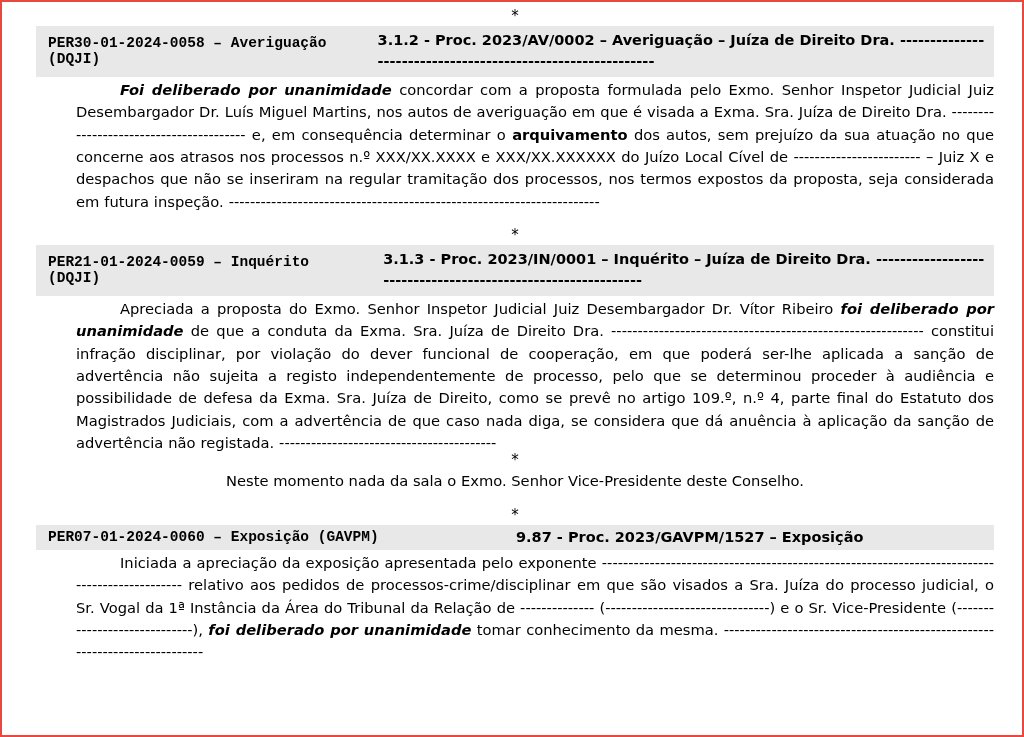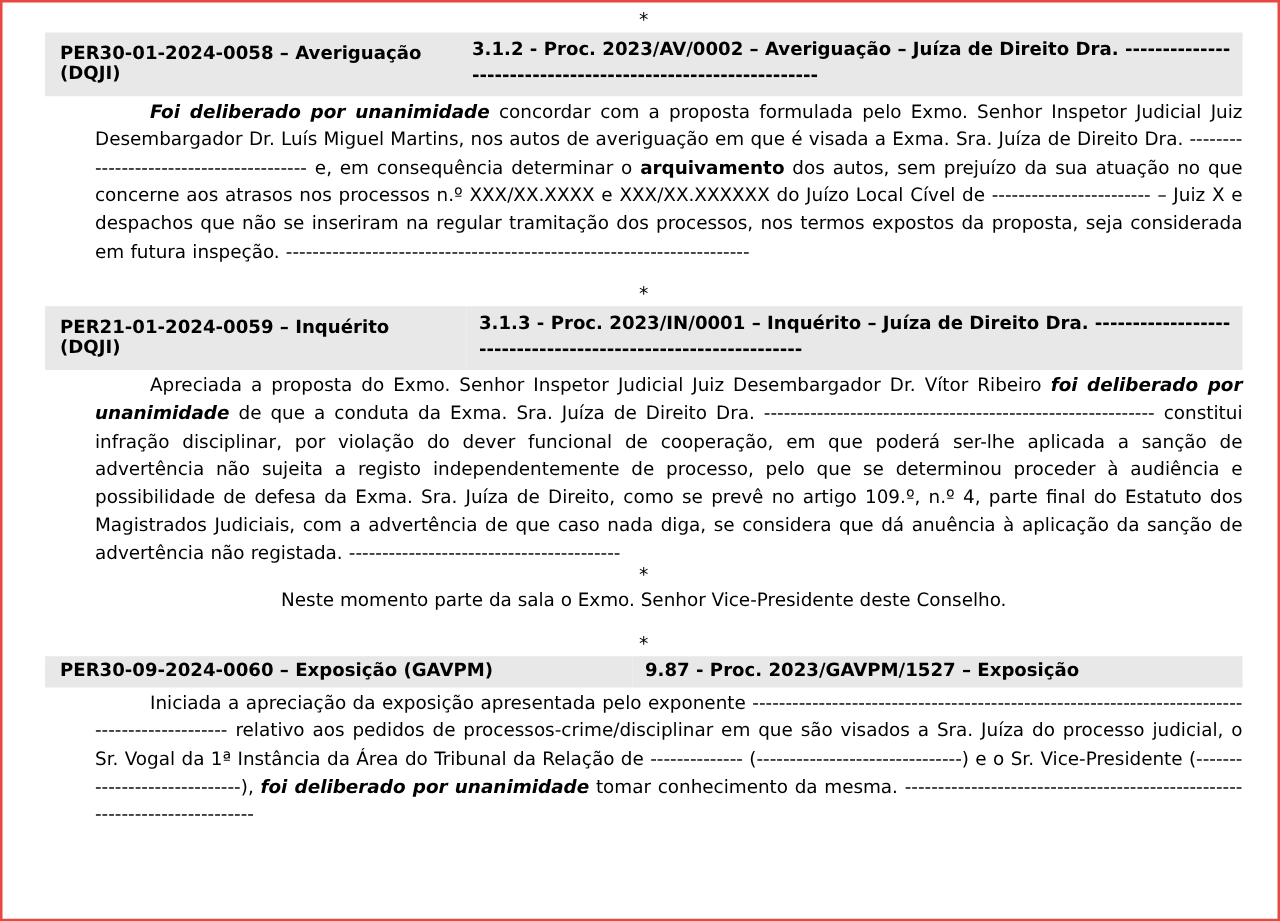--- a/index.html
+++ b/index.html
@@ -40,20 +40,21 @@
   }
   .entry .left {
     background: #e8e8e8;
     font-weight: bold;
     font-size: 14.5px;
     color: #000;
     display: flex;
     align-items: center;
     padding: 4px 10px 4px 12px;
     box-sizing: border-box;
+    font-family: Liberation Mono, monospace;
   }
   .entry .right {
     background: #e8e8e8;
     font-weight: bold;
     font-size: 14.5px;
     color: #000;
     padding: 4px 6px 4px 10px;
     box-sizing: border-box;
     line-height: 1.48;
     flex: 1 1 auto;
@@ -108,27 +109,27 @@
 
     <div class="entry wide-left">
       <div class="left">PER21-01-2024-0059 – Inquérito (DQJI)</div>
       <div class="right">3.1.3 - Proc. 2023/IN/0001 – Inquérito – Juíza de Direito Dra. -------------------------------------------------------------</div>
     </div>
 
     <p class="body indent"><span>Apreciada a proposta do Exmo. Senhor Inspetor Judicial Juiz Desembargador Dr. Vítor Ribeiro </span><span class="bi">foi deliberado por unanimidade</span><span> de que a conduta da Exma. Sra. Juíza de Direito Dra. ----------------------------------------------------------- constitui infração disciplinar, por violação do dever funcional de cooperação, em que poderá ser-lhe aplicada a sanção de advertência não sujeita a registo independentemente de processo, pelo que se determinou proceder à audiência e possibilidade de defesa da Exma. Sra. Juíza de Direito, como se prevê no artigo 109.º, n.º 4, parte final do Estatuto dos Magistrados Judiciais, com a advertência de que caso nada diga, se considera que dá anuência à aplicação da sanção de advertência não registada. -----------------------------------------</span></p>
 
     <div class="star">*</div>
 
-    <p class="center">Neste momento parte da sala o Exmo. Senhor Vice-Presidente deste Conselho.</p>
+    <p class="center">Neste momento nada da sala o Exmo. Senhor Vice-Presidente deste Conselho.</p>
 
     <div class="spacer-lg"></div>
 
     <div class="star">*</div>
 
     <div class="entry oneline wide-left">
-      <div class="left">PER30-09-2024-0060 – Exposição (GAVPM)</div>
+      <div class="left">PER07-01-2024-0060 – Exposição (GAVPM)</div>
       <div class="right">9.87 - Proc. 2023/GAVPM/1527 – Exposição</div>
     </div>
 
     <p class="body indent"><span>Iniciada a apreciação da exposição apresentada pelo exponente ---------------------------------------------------------------------------------------------- relativo aos pedidos de processos-crime/disciplinar em que são visados a Sra. Juíza do processo judicial, o Sr. Vogal da 1ª Instância da Área do Tribunal da Relação de -------------- (-------------------------------) e o Sr. Vice-Presidente (-----------------------------), </span><span class="bi">foi deliberado por unanimidade</span><span> tomar conhecimento da mesma. ---------------------------------------------------------------------------</span></p>
 
   </div>
 </div>
 
 </body></html>

